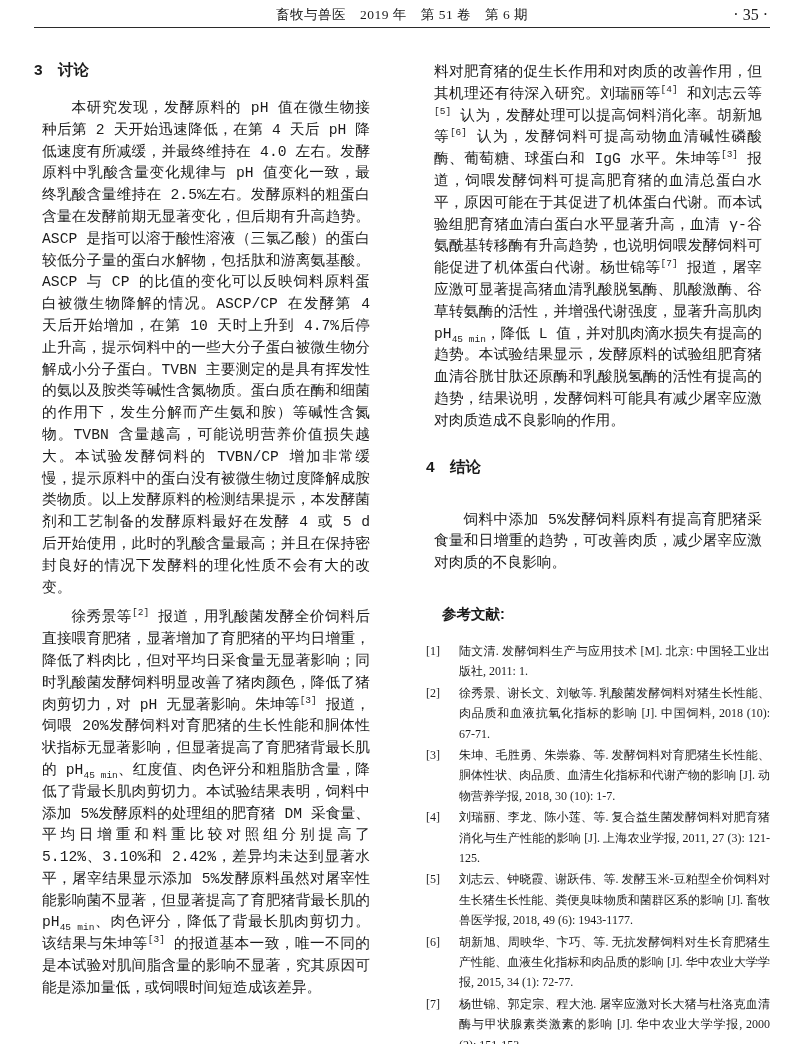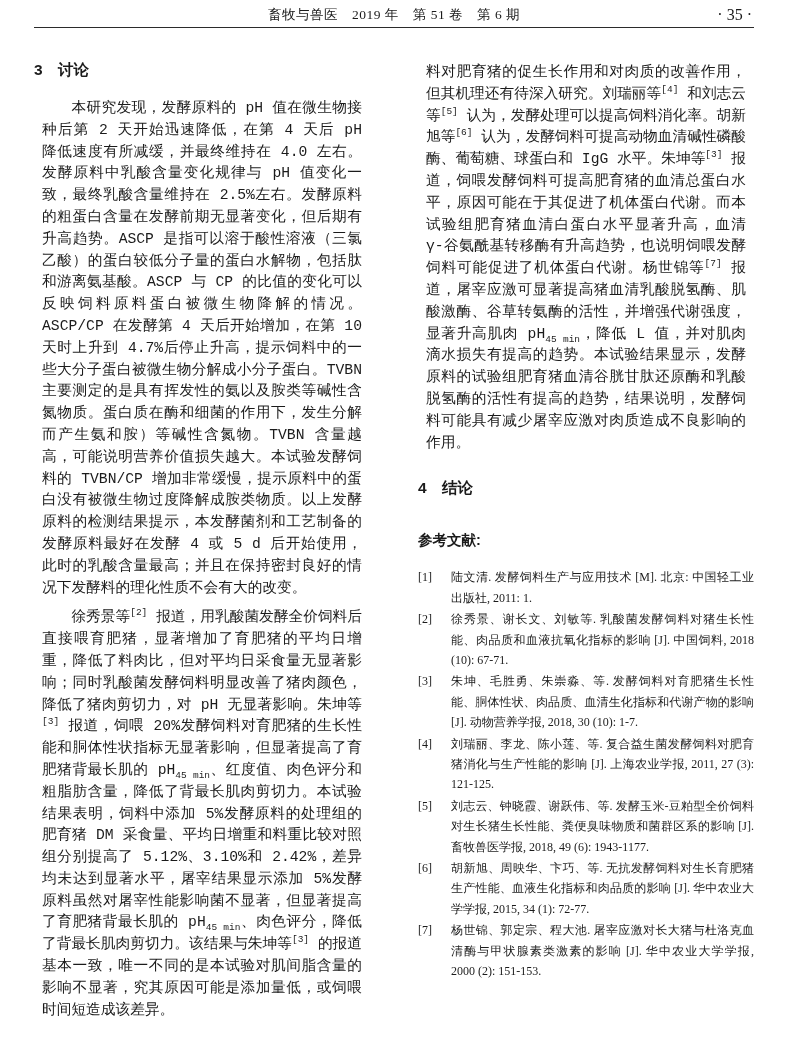--- a/index.html
+++ b/index.html
@@ -1,21 +1,21 @@
 <!DOCTYPE html>
 <html><head>
 <meta charset="utf-8">
 <style>
   html, body { margin: 0; padding: 0; background: #ffffff; }
   .page {
     width: 800px; height: 1044px;
     box-sizing: border-box;
     background: #ffffff;
     color: #1b1b1b;
-    padding: 4px 46px 0 34px;
+    padding: 4px 30px 0 34px;
     font-family: "Liberation Serif", "DejaVu Serif", serif;
     position: relative;
     overflow: hidden;
   }
   .page-header {
     position: relative;
     height: 21px;
     text-align: center;
     font-size: 13.5px;
     line-height: 21px;
@@ -46,21 +46,21 @@
     font-family: Liberation Mono, monospace;
   }
   p.indent { text-indent: 2em; }
   sup.ref-mark { font-size: 9.5px; line-height: 0; }
   sub.sub-mark { font-size: 9.5px; line-height: 0; }
   .conclusion-heading { margin: 24px 0 32px 0; }
   .refs-heading {
     font-family: "Liberation Sans", "DejaVu Sans", sans-serif;
     font-weight: bold;
     font-size: 14.5px;
-    margin: 30px 0 17px 0;
+    margin: 30px 0 17px 16px;
   }
   .refs { font-size: 12px; line-height: 20.4px; }
   .ref-item { display: flex; text-align: justify; margin: 0 0 1px 0; }
   .ref-label { width: 33px; flex: none; }
   .ref-text { flex: 1; }
 </style>
 </head>
 <body>
 
 <div class="page">
@@ -76,20 +76,21 @@
     <div class="col">
       <div class="sec-heading">3　讨论</div>
       <p class="body indent"><span>本研究发现，发酵原料的 pH 值在微生物接种后第 2 天开始迅速降低，在第 4 天后 pH 降低速度有所减缓，并最终维持在 4.0 左右。发酵原料中乳酸含量变化规律与 pH 值变化一致，最终乳酸含量维持在 2.5%左右。发酵原料的粗蛋白含量在发酵前期无显著变化，但后期有升高趋势。ASCP 是指可以溶于酸性溶液（三氯乙酸）的蛋白较低分子量的蛋白水解物，包括肽和游离氨基酸。ASCP 与 CP 的比值的变化可以反映饲料原料蛋白被微生物降解的情况。ASCP/CP 在发酵第 4 天后开始增加，在第 10 天时上升到 4.7%后停止升高，提示饲料中的一些大分子蛋白被微生物分解成小分子蛋白。TVBN 主要测定的是具有挥发性的氨以及胺类等碱性含氮物质。蛋白质在酶和细菌的作用下，发生分解而产生氨和胺）等碱性含氮物。TVBN 含量越高，可能说明营养价值损失越大。本试验发酵饲料的 TVBN/CP 增加非常缓慢，提示原料中的蛋白没有被微生物过度降解成胺类物质。以上发酵原料的检测结果提示，本发酵菌剂和工艺制备的发酵原料最好在发酵 4 或 5 d 后开始使用，此时的乳酸含量最高；并且在保持密封良好的情况下发酵料的理化性质不会有大的改变。</span></p>
       <p class="body indent"><span>徐秀景等</span><sup class="ref-mark">[2]</sup><span> 报道，用乳酸菌发酵全价饲料后直接喂育肥猪，显著增加了育肥猪的平均日增重，降低了料肉比，但对平均日采食量无显著影响；同时乳酸菌发酵饲料明显改善了猪肉颜色，降低了猪肉剪切力，对 pH 无显著影响。朱坤等</span><sup class="ref-mark">[3]</sup><span> 报道，饲喂 20%发酵饲料对育肥猪的生长性能和胴体性状指标无显著影响，但显著提高了育肥猪背最长肌的 pH</span><sub class="sub-mark">45 min</sub><span>、红度值、肉色评分和粗脂肪含量，降低了背最长肌肉剪切力。本试验结果表明，饲料中添加 5%发酵原料的处理组的肥育猪 DM 采食量、平均日增重和料重比较对照组分别提高了 5.12%、3.10%和 2.42%，差异均未达到显著水平，屠宰结果显示添加 5%发酵原料虽然对屠宰性能影响菌不显著，但显著提高了育肥猪背最长肌的 pH</span><sub class="sub-mark">45 min</sub><span>、肉色评分，降低了背最长肌肉剪切力。该结果与朱坤等</span><sup class="ref-mark">[3]</sup><span> 的报道基本一致，唯一不同的是本试验对肌间脂含量的影响不显著，究其原因可能是添加量低，或饲喂时间短造成该差异。</span></p>
     </div>
 
     <div class="col">
       <p class="body"><span>料对肥育猪的促生长作用和对肉质的改善作用，但其机理还有待深入研究。刘瑞丽等</span><sup class="ref-mark">[4]</sup><span> 和刘志云等</span><sup class="ref-mark">[5]</sup><span> 认为，发酵处理可以提高饲料消化率。胡新旭等</span><sup class="ref-mark">[6]</sup><span> 认为，发酵饲料可提高动物血清碱性磷酸酶、葡萄糖、球蛋白和 IgG 水平。朱坤等</span><sup class="ref-mark">[3]</sup><span> 报道，饲喂发酵饲料可提高肥育猪的血清总蛋白水平，原因可能在于其促进了机体蛋白代谢。而本试验组肥育猪血清白蛋白水平显著升高，血清 γ-谷氨酰基转移酶有升高趋势，也说明饲喂发酵饲料可能促进了机体蛋白代谢。杨世锦等</span><sup class="ref-mark">[7]</sup><span> 报道，屠宰应激可显著提高猪血清乳酸脱氢酶、肌酸激酶、谷草转氨酶的活性，并增强代谢强度，显著升高肌肉 pH</span><sub class="sub-mark">45 min</sub><span>，降低 L 值，并对肌肉滴水损失有提高的趋势。本试验结果显示，发酵原料的试验组肥育猪血清谷胱甘肽还原酶和乳酸脱氢酶的活性有提高的趋势，结果说明，发酵饲料可能具有减少屠宰应激对肉质造成不良影响的作用。</span></p>
 
       <div class="sec-heading conclusion-heading">4　结论</div>
+      <p class="body indent"><span>饲料中添加 5%发酵饲料原料有提高育肥猪采食量和日增重的趋势，可改善肉质，减少屠宰应激对肉质的不良影响。</span></p>
 
       <div class="refs-heading">参考文献:</div>
 
       <div class="refs">
         <div class="ref-item">
           <span class="ref-label">[1]</span>
           <span class="ref-text">陆文清. 发酵饲料生产与应用技术 [M]. 北京: 中国轻工业出版社, 2011: 1.</span>
         </div>
         <div class="ref-item">
           <span class="ref-label">[2]</span>

